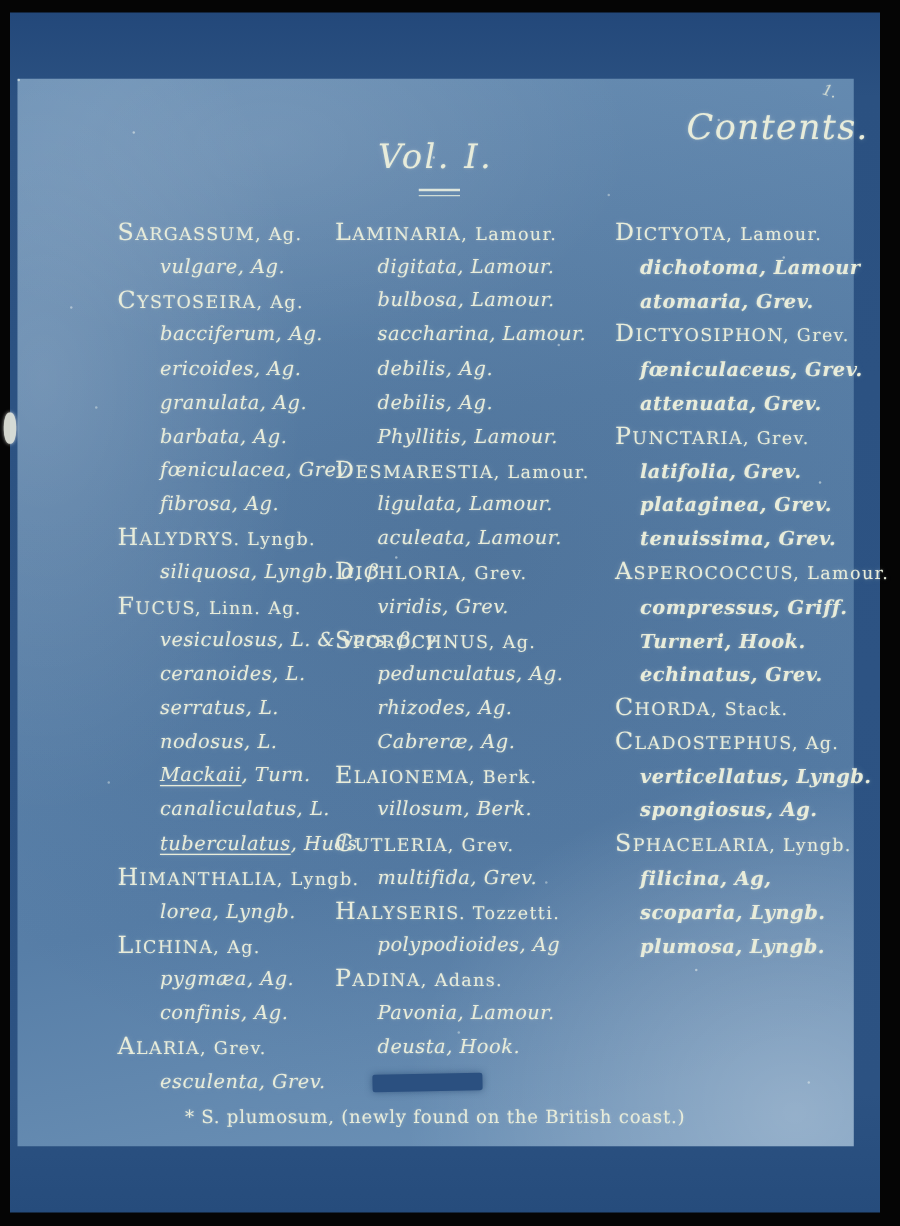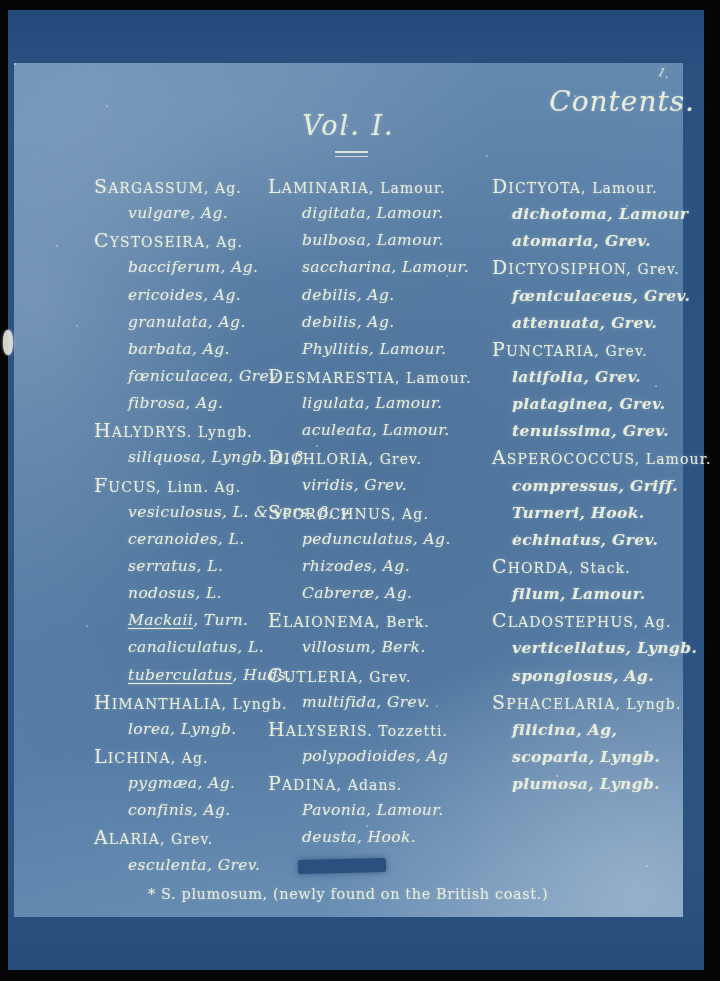--- a/index.html
+++ b/index.html
@@ -132,21 +132,20 @@
             <div class="row species">attenuata, Grev.</div>
             <div class="row genus">PUNCTARIA, Grev.</div>
             <div class="row species">latifolia, Grev.</div>
             <div class="row species">plataginea, Grev.</div>
             <div class="row species">tenuissima, Grev.</div>
             <div class="row genus">ASPEROCOCCUS, Lamour.</div>
             <div class="row species">compressus, Griff.</div>
             <div class="row species">Turneri, Hook.</div>
             <div class="row species">echinatus, Grev.</div>
             <div class="row genus">CHORDA, Stack.</div>
-            <div class="row species">filum, Lamour.</div>
             <div class="row genus">CLADOSTEPHUS, Ag.</div>
             <div class="row species">verticellatus, Lyngb.</div>
             <div class="row species">spongiosus, Ag.</div>
             <div class="row genus">SPHACELARIA, Lyngb.</div>
             <div class="row species">filicina, Ag,</div>
             <div class="row species">scoparia, Lyngb.</div>
             <div class="row species">plumosa, Lyngb.</div>
           </div>
         </div>
       <div class="footnote">* S. plumosum, (newly found on the British coast.)</div>

